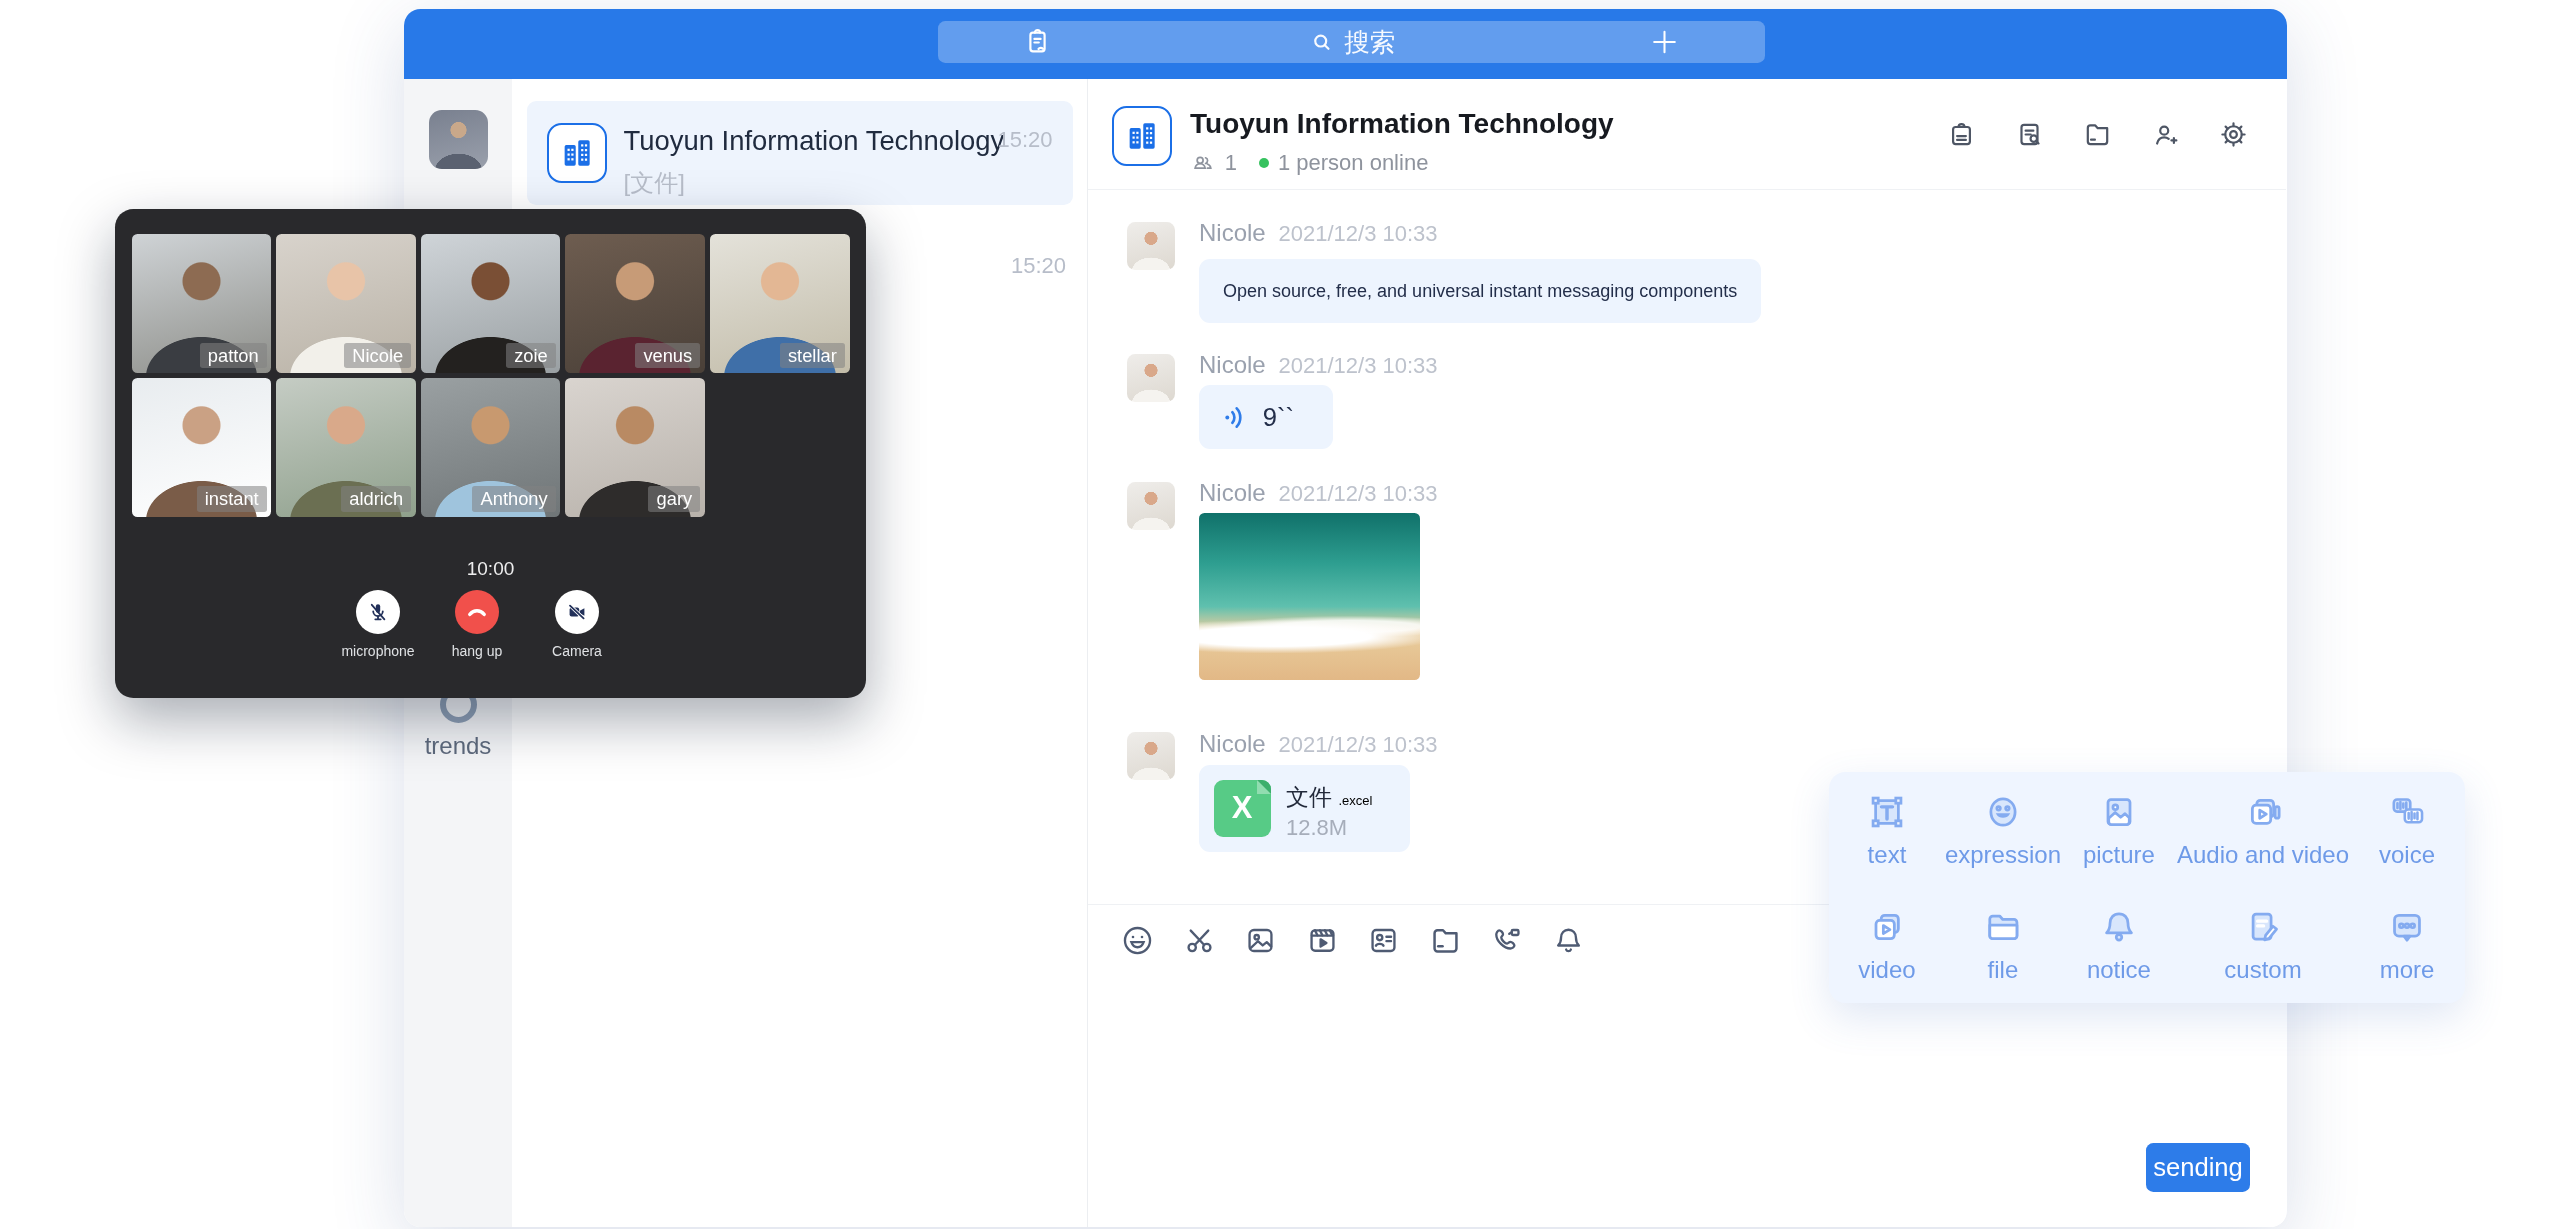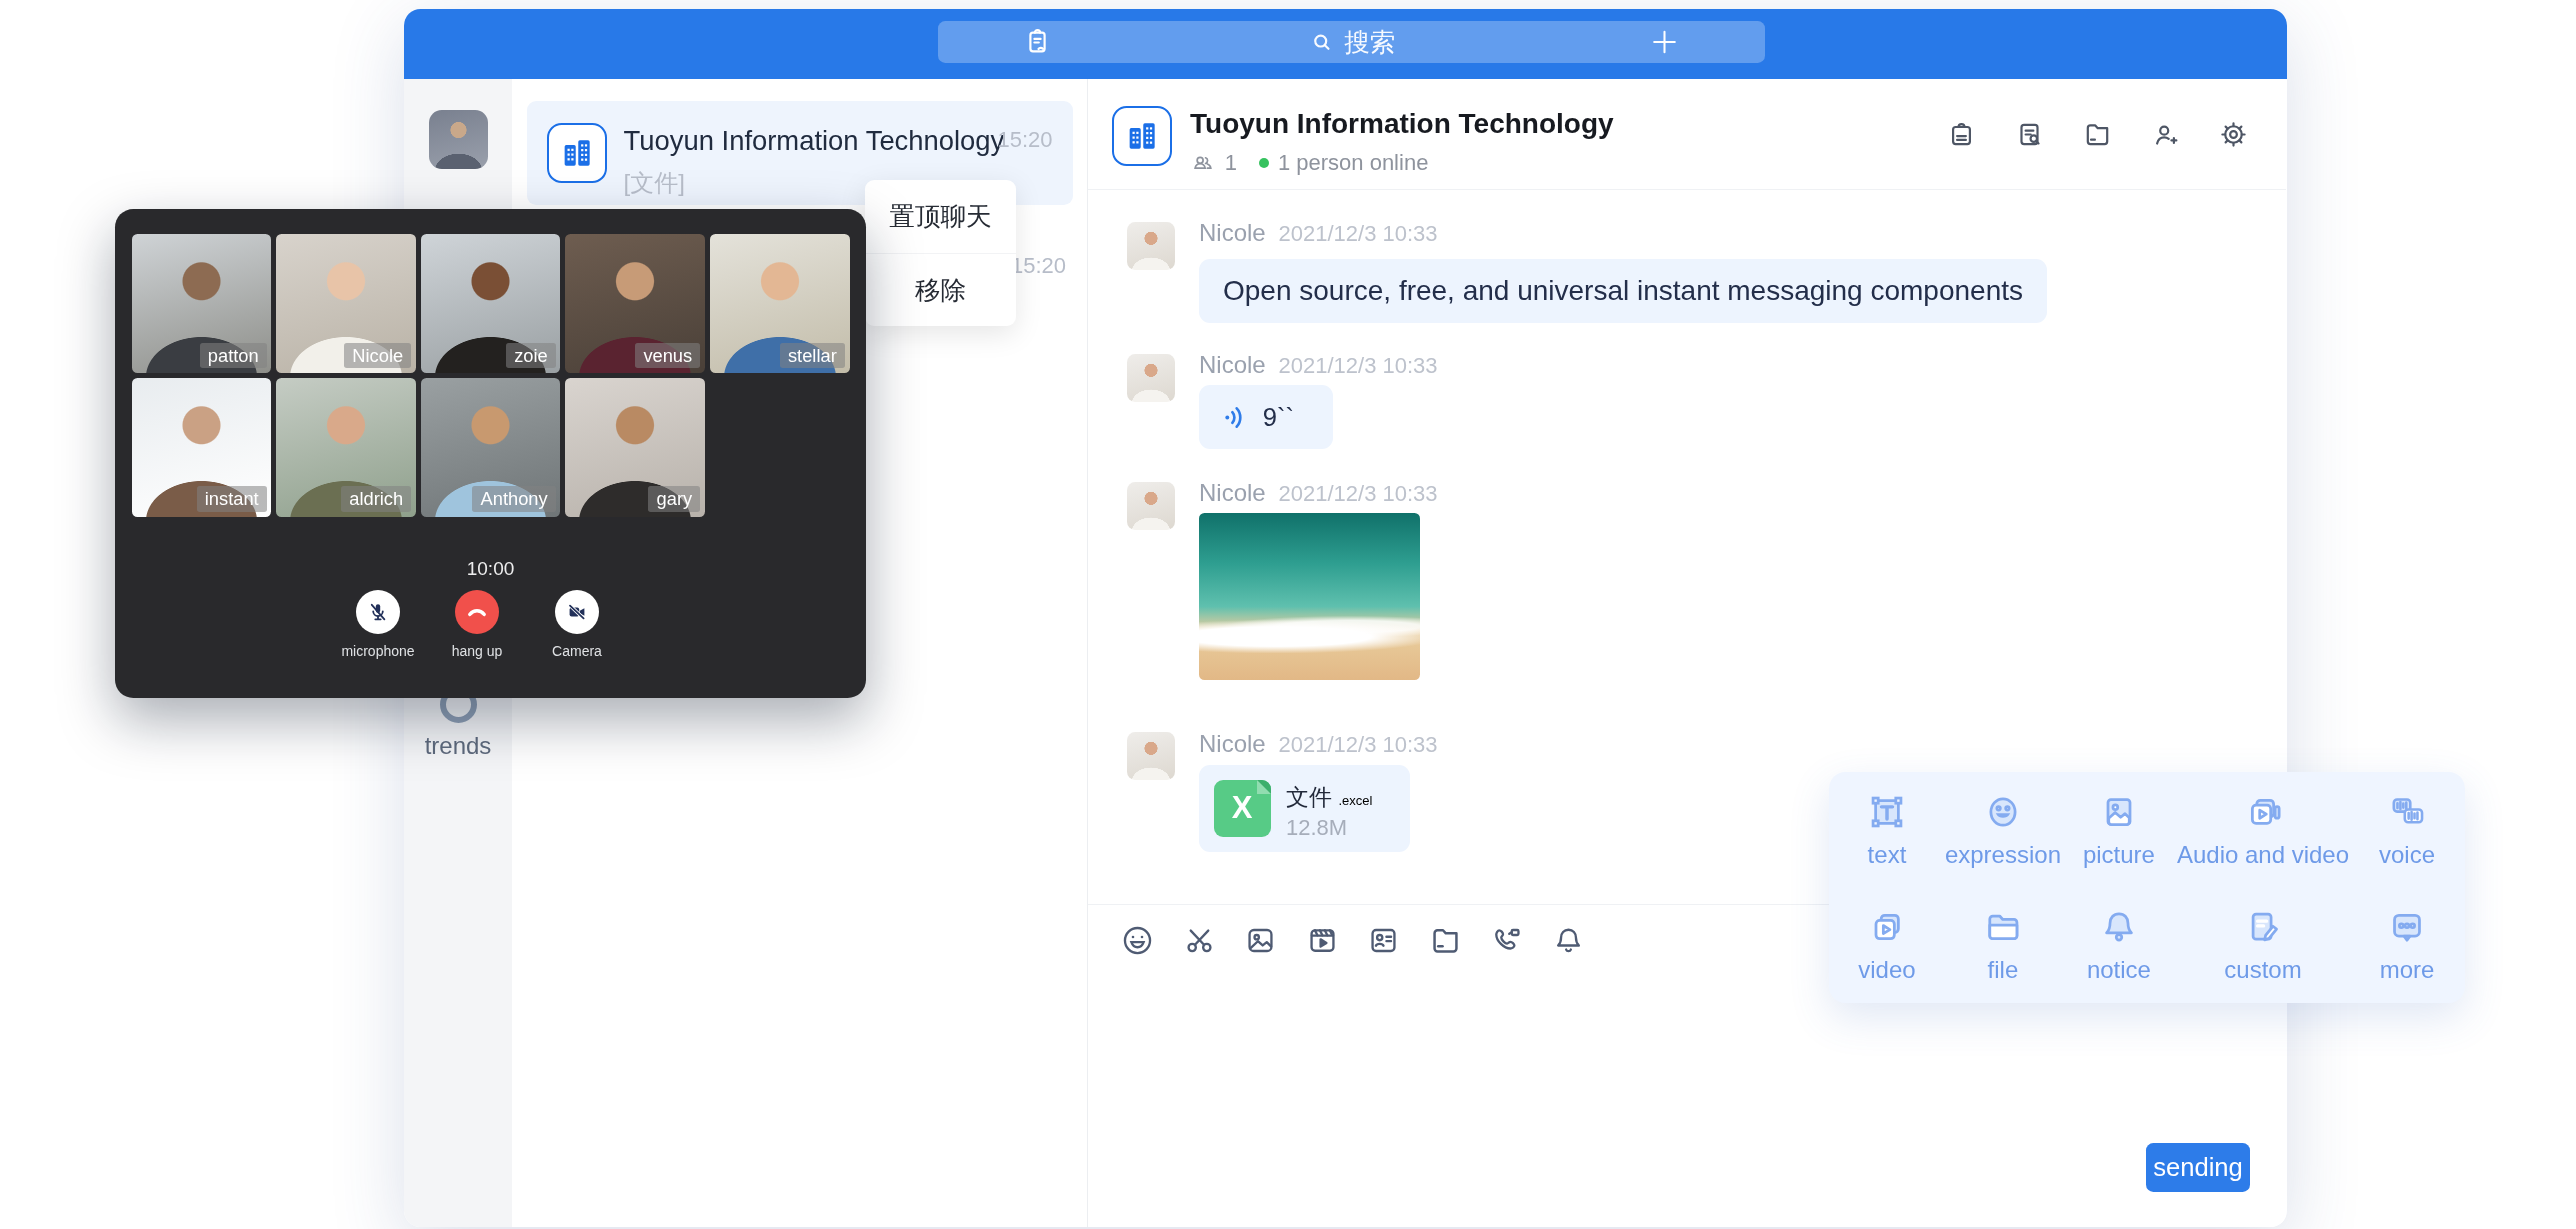--- a/index.html
+++ b/index.html
@@ -51,21 +51,21 @@
   .online-dot { width:10px; height:10px; border-radius:50%; margin-left:12.8px; }
   .header-actions { position:absolute; right:37px; top:0; height:111px; display:flex; align-items:center; gap:37px; color:#4E5665; }
   .header-actions .ic { width:31px; height:31px; }
 
   .messages { position:absolute; left:0; top:111px; width:100%; height:714px; }
   .msg-avatar { position:absolute; width:48px; height:48px; border-radius:8.2px; background:#ddd; }
   .msg-head { position:absolute; display:flex; align-items:baseline; gap:12.8px; white-space:nowrap; }
   .msg-sender { font-size:24px; color:#9AA1AE; }
   .msg-time { font-size:22px; color:#BDC2CC; }
   .bubble { position:absolute; background:#EDF4FE; border-radius:11px; color:#232E4A; }
-  .bubble-text { left:111px; top:69px; height:64px; display:flex; align-items:center; padding:16px 24px; font-size:28px; white-space:nowrap; }
+  .bubble-text { left:111px; top:69px; height:64px; display:flex; align-items:center; padding:16px 24px; font-size:18px; white-space:nowrap; }
   .bubble-voice { left:111px; top:195px; width:134px; height:64px; display:flex; align-items:center; gap:12.8px; padding-left:22px; font-size:25.6px; }
   .bubble-voice .ic { width:29px; height:29px; color:#2F7CE9; }
   .m1 .msg-avatar { left:39px; top:32px; } .m1 .msg-head { left:111px; top:29px; }
   .m2 .msg-avatar { left:39px; top:164px; } .m2 .msg-head { left:111px; top:161px; }
   .m3 .msg-avatar { left:39px; top:292px; } .m3 .msg-head { left:111px; top:289px; }
   .m4 .msg-avatar { left:39px; top:542px; } .m4 .msg-head { left:111px; top:540px; }
   .msg-image { position:absolute; left:111px; top:323px; width:221px; height:167px; border-radius:5.5px; background:#36ad9d; }
   .bubble-file { left:111px; top:575px; width:211px; height:87px; }
   .file-icon { position:absolute; left:14.6px; top:14.6px; width:57px; height:57px; border-radius:9.1px; background:#57CB86;
                color:#fff; font-size:31px; font-weight:bold; display:flex; align-items:center; justify-content:center; overflow:hidden; }
@@ -383,24 +383,20 @@
               <path d="M12 4.6c-3.1 0-5.1 2.3-5.1 5.3 0 3.6-1.3 4.8-2 5.5h14.2c-.7-.7-2-1.9-2-5.5 0-3-2-5.3-5.1-5.3z"></path>
               <path d="M10.4 18.2a1.7 1.7 0 0 0 3.2 0"></path>
             </svg>
           </span>
         </div>
 
       <button class="send-btn">sending</button>
     </div>
   </div>
 
-  <div class="context-menu">
-    <div class="menu-item">置顶聊天</div>
-    <div class="menu-item">移除</div>
-  </div>
 
   <div class="call-overlay">
     <div class="tiles">
         <div class="tile" style="background-image: radial-gradient(circle at 50% 34%, rgb(141, 107, 82) 0px, rgb(141, 107, 82) 16%, rgba(0, 0, 0, 0) 17%), radial-gradient(72% 52% at 50% 103%, rgb(58, 61, 66) 0px, rgb(58, 61, 66) 55%, rgba(0, 0, 0, 0) 56%), linear-gradient(165deg, rgb(207, 211, 214), rgb(142, 143, 138));">
           <span class="tile-name">patton</span>
         </div>
         <div class="tile" style="background-image: radial-gradient(circle at 50% 34%, rgb(232, 196, 168) 0px, rgb(232, 196, 168) 16%, rgba(0, 0, 0, 0) 17%), radial-gradient(72% 52% at 50% 103%, rgb(242, 240, 234) 0px, rgb(242, 240, 234) 55%, rgba(0, 0, 0, 0) 56%), linear-gradient(165deg, rgb(216, 211, 204), rgb(185, 178, 166));">
           <span class="tile-name">Nicole</span>
         </div>
         <div class="tile" style="background-image: radial-gradient(circle at 50% 34%, rgb(122, 79, 53) 0px, rgb(122, 79, 53) 16%, rgba(0, 0, 0, 0) 17%), radial-gradient(72% 52% at 50% 103%, rgb(35, 33, 31) 0px, rgb(35, 33, 31) 55%, rgba(0, 0, 0, 0) 56%), linear-gradient(165deg, rgb(207, 212, 216), rgb(154, 160, 163));">

